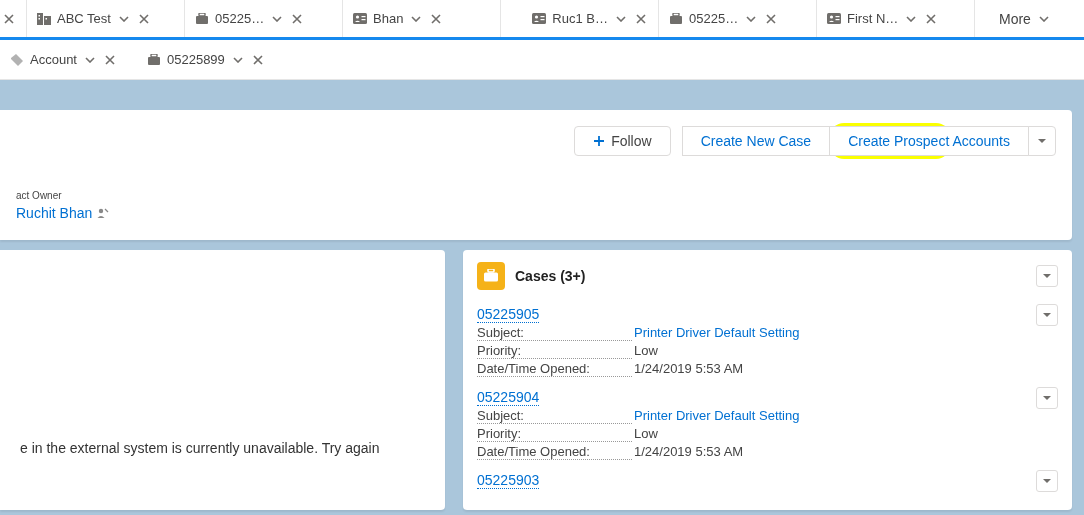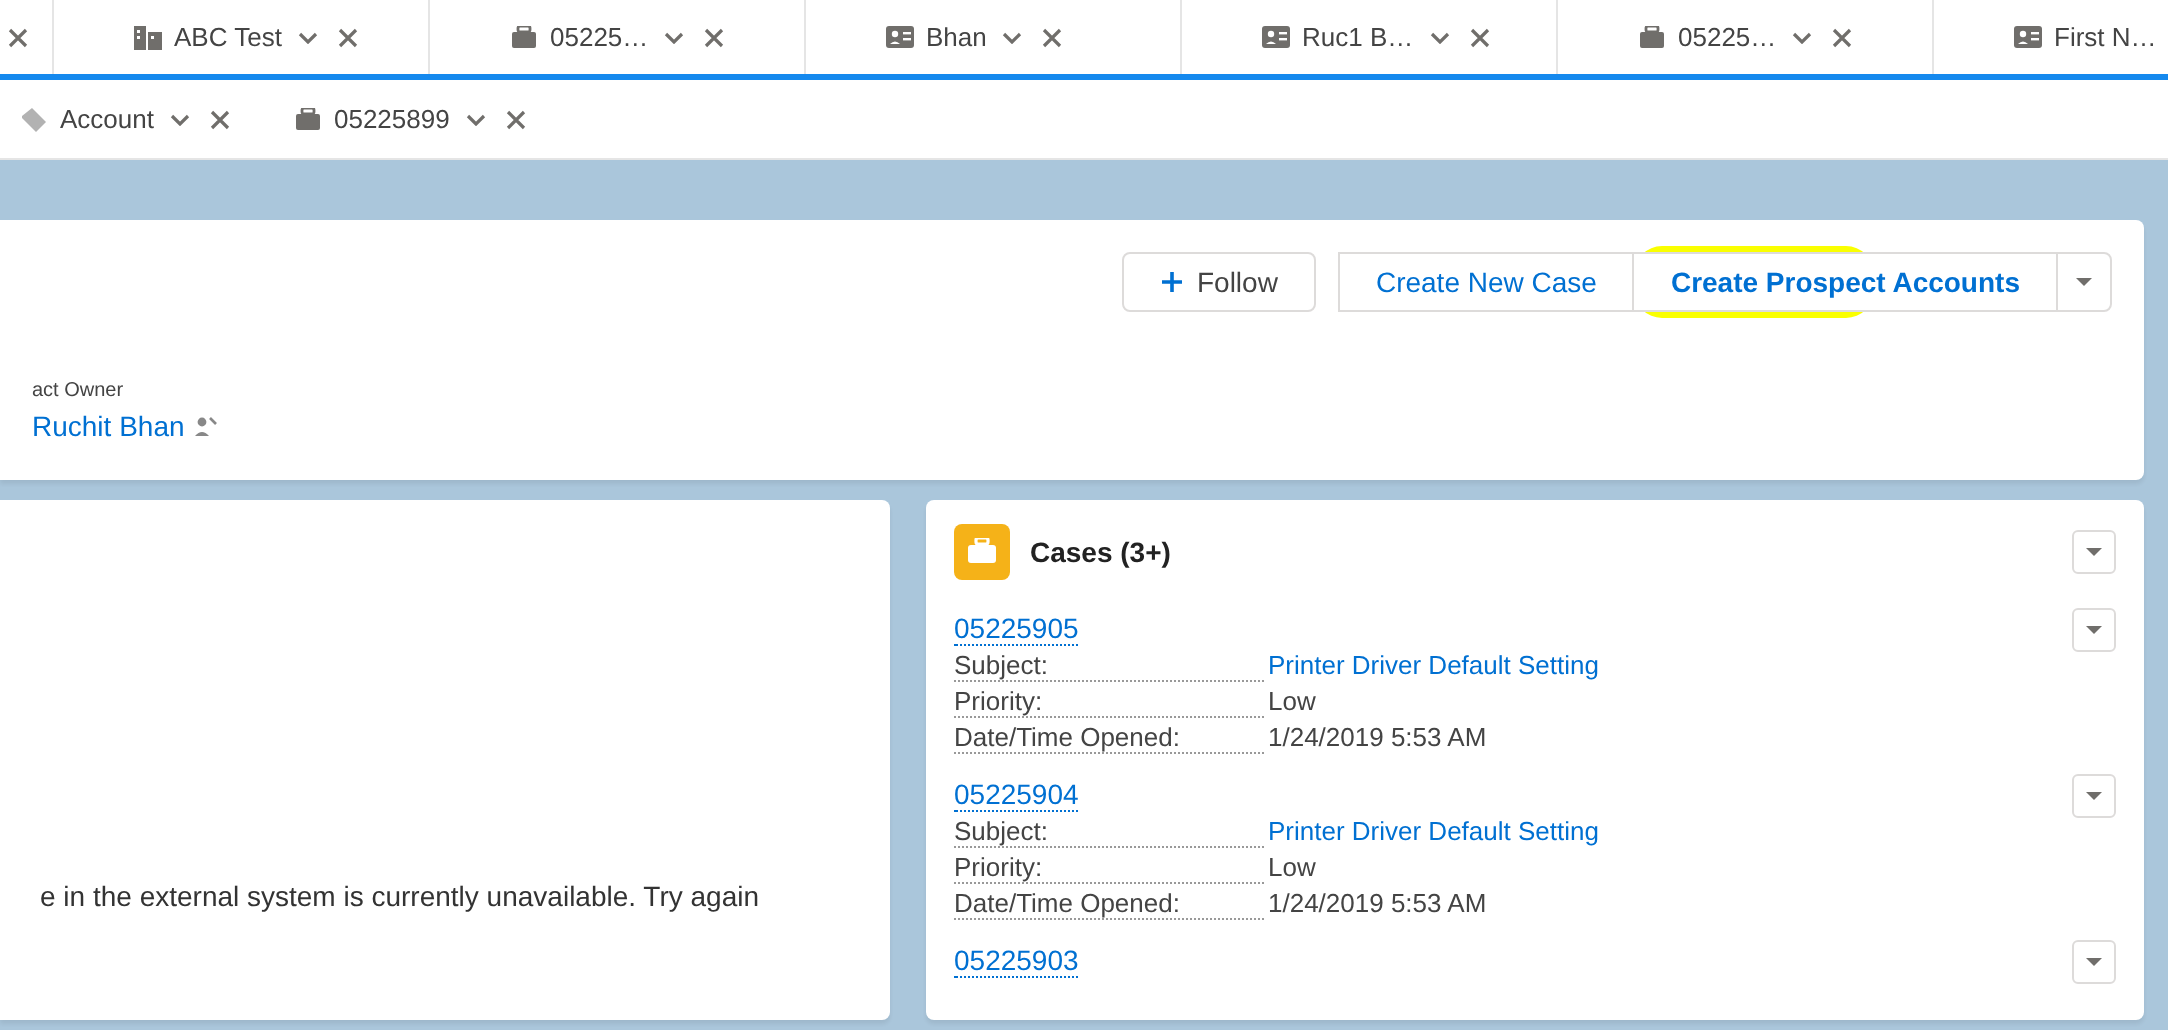--- a/index.html
+++ b/index.html
@@ -1,20 +1,20 @@
 <!DOCTYPE html>
 <html><head>
 <meta charset="utf-8">
 <style>
 * { box-sizing: border-box; margin: 0; padding: 0; font-family: -apple-system, BlinkMacSystemFont, "Segoe UI", Arial, sans-serif; }
 body { background: #aac6db; font-size: 13px; color: #444; overflow: hidden; width: 1084px; height: 515px; }
 
 
 .tabbar { background: #fff; display: flex; align-items: stretch; height: 40px; border-bottom: 1px solid #e5e5e5; }
-.tabbar.primary { border-bottom: 3px solid #1589ee; gap: 30px; }
+.tabbar.primary { border-bottom: 3px solid #1589ee; }
 .tab { display: flex; align-items: center; gap: 6px; padding: 0 10px; border-right: 1px solid #e5e5e5; font-size: 13px; color: #444; flex: 0 0 auto; min-width: 0; }
 .tab .icon { width: 14px; height: 14px; display: inline-flex; align-items: center; justify-content: center; }
 .tab .label { white-space: nowrap; overflow: hidden; text-overflow: ellipsis; max-width: 70px; }
 .tab .chev { width: 14px; height: 14px; display: inline-flex; align-items: center; justify-content: center; }
 .tab .close { width: 14px; height: 14px; display: inline-flex; align-items: center; justify-content: center; cursor: pointer; }
 .tab.more { border-right: none; padding: 0 24px; justify-content: flex-end; }
 .tabbar.sub { background: #fff; height: 40px; }
 .tabbar.sub .tab { border-right: none; padding-right: 20px; }
 .tabbar.sub .tab .label { max-width: 120px; }
 
@@ -121,21 +121,21 @@
         <svg width="10" height="6" viewBox="0 0 10 6">
           <path d="M1 1 L5 5 L9 1" stroke="#706e6b" stroke-width="1.6" fill="none"></path>
         </svg>
       </span>
     <span class="close">
         <svg width="10" height="10" viewBox="0 0 10 10">
           <path d="M1 1 L9 9 M9 1 L1 9" stroke="#706e6b" stroke-width="1.6"></path>
         </svg>
       </span>
   </div>
-  <div class="tab" style="width:158px;">
+  <div class="tab" style="width:158px;justify-content:flex-end;">
     <span class="icon">
         <svg width="14" height="11" viewBox="0 0 14 11">
           <rect x="0" y="0" width="14" height="11" rx="1.5" fill="#706e6b"></rect>
           <circle cx="4.5" cy="4" r="1.6" fill="#fff"></circle>
           <path d="M2 9 Q4.5 6.5 7 9" fill="#fff"></path>
           <rect x="8.5" y="3" width="4" height="1.2" fill="#fff"></rect>
           <rect x="8.5" y="6" width="4" height="1.2" fill="#fff"></rect>
         </svg>
       </span>
     <span class="label">Ruc1 B…</span>
@@ -249,21 +249,21 @@
             <path d="M6 1 V11 M1 6 H11" stroke="#0070d2" stroke-width="1.8"></path>
           </svg>
         </span>
       <span>Follow</span>
     </button>
     <div class="btn-group" style="position:relative;">
       <div class="highlight" style="left:147px;top:-3px;"></div>
       <button class="btn" style="position:relative;z-index:1;">
           <span>Create New Case</span>
         </button>
-      <button class="btn" style="position:relative;z-index:1;font-weight:bold;">
+      <button class="btn" style="position:relative;z-index:1;">
           <span>Create Prospect Accounts</span>
         </button>
       <button class="btn caret-btn" style="position:relative;z-index:1;">
           <svg width="10" height="6" viewBox="0 0 10 6">
             <path d="M1 1 L5 5 L9 1" fill="#706e6b"></path>
           </svg>
         </button>
     </div>
   </div>
   <div class="owner-section">

